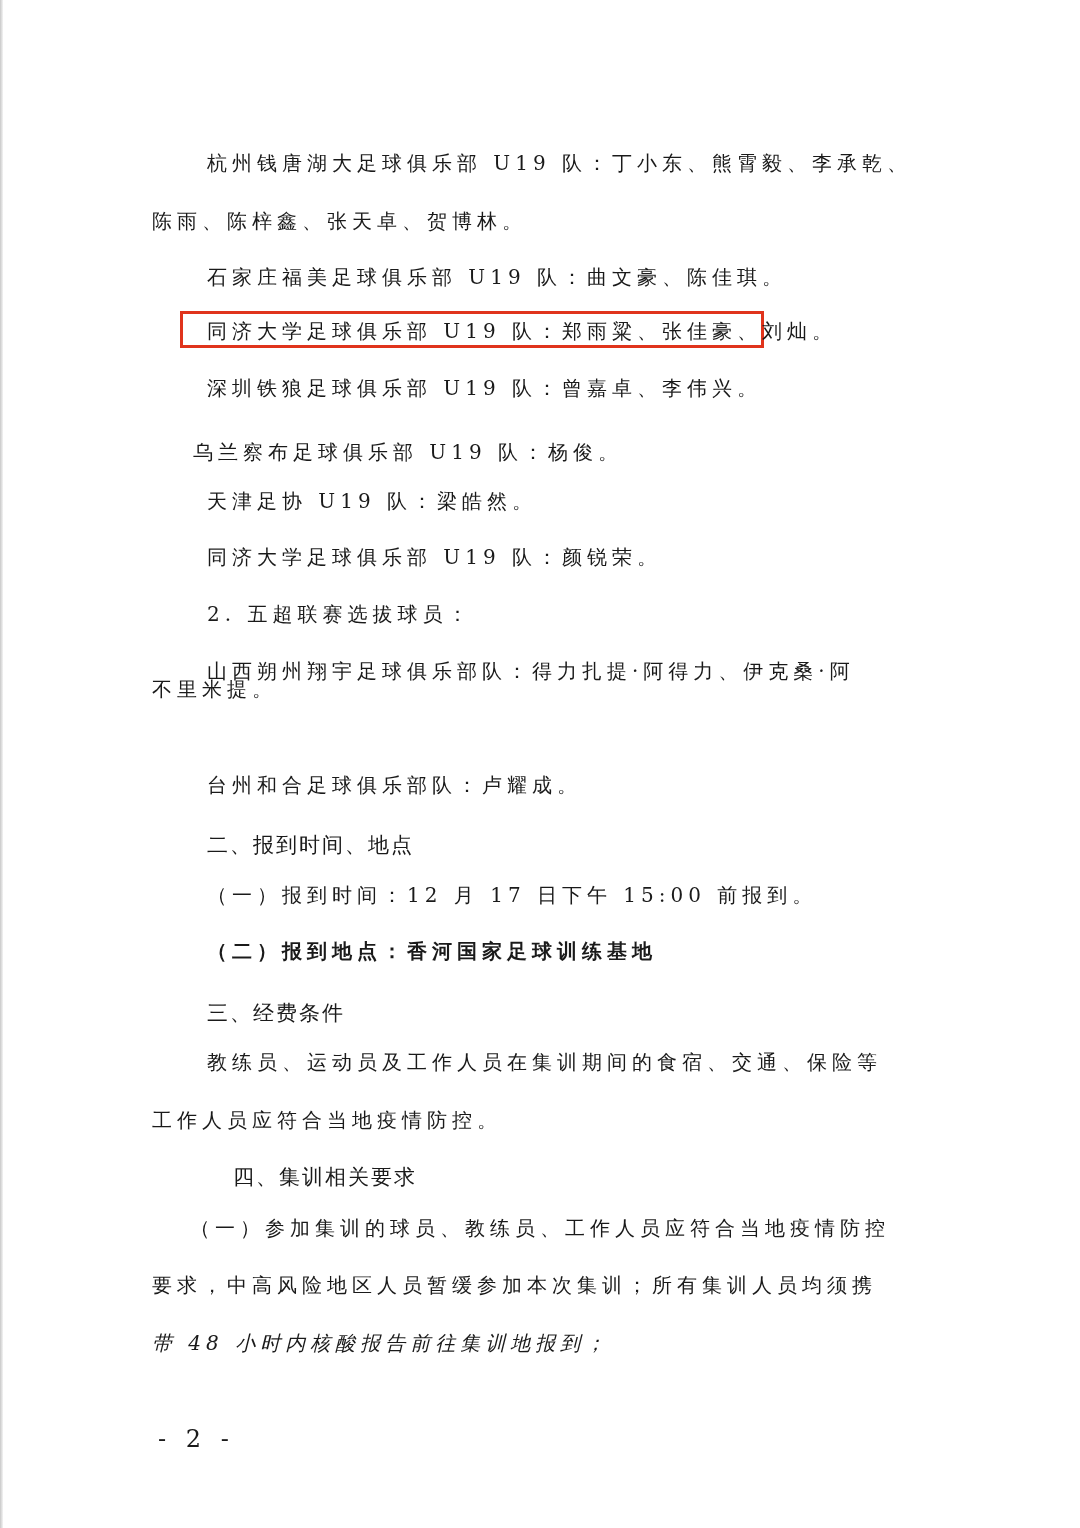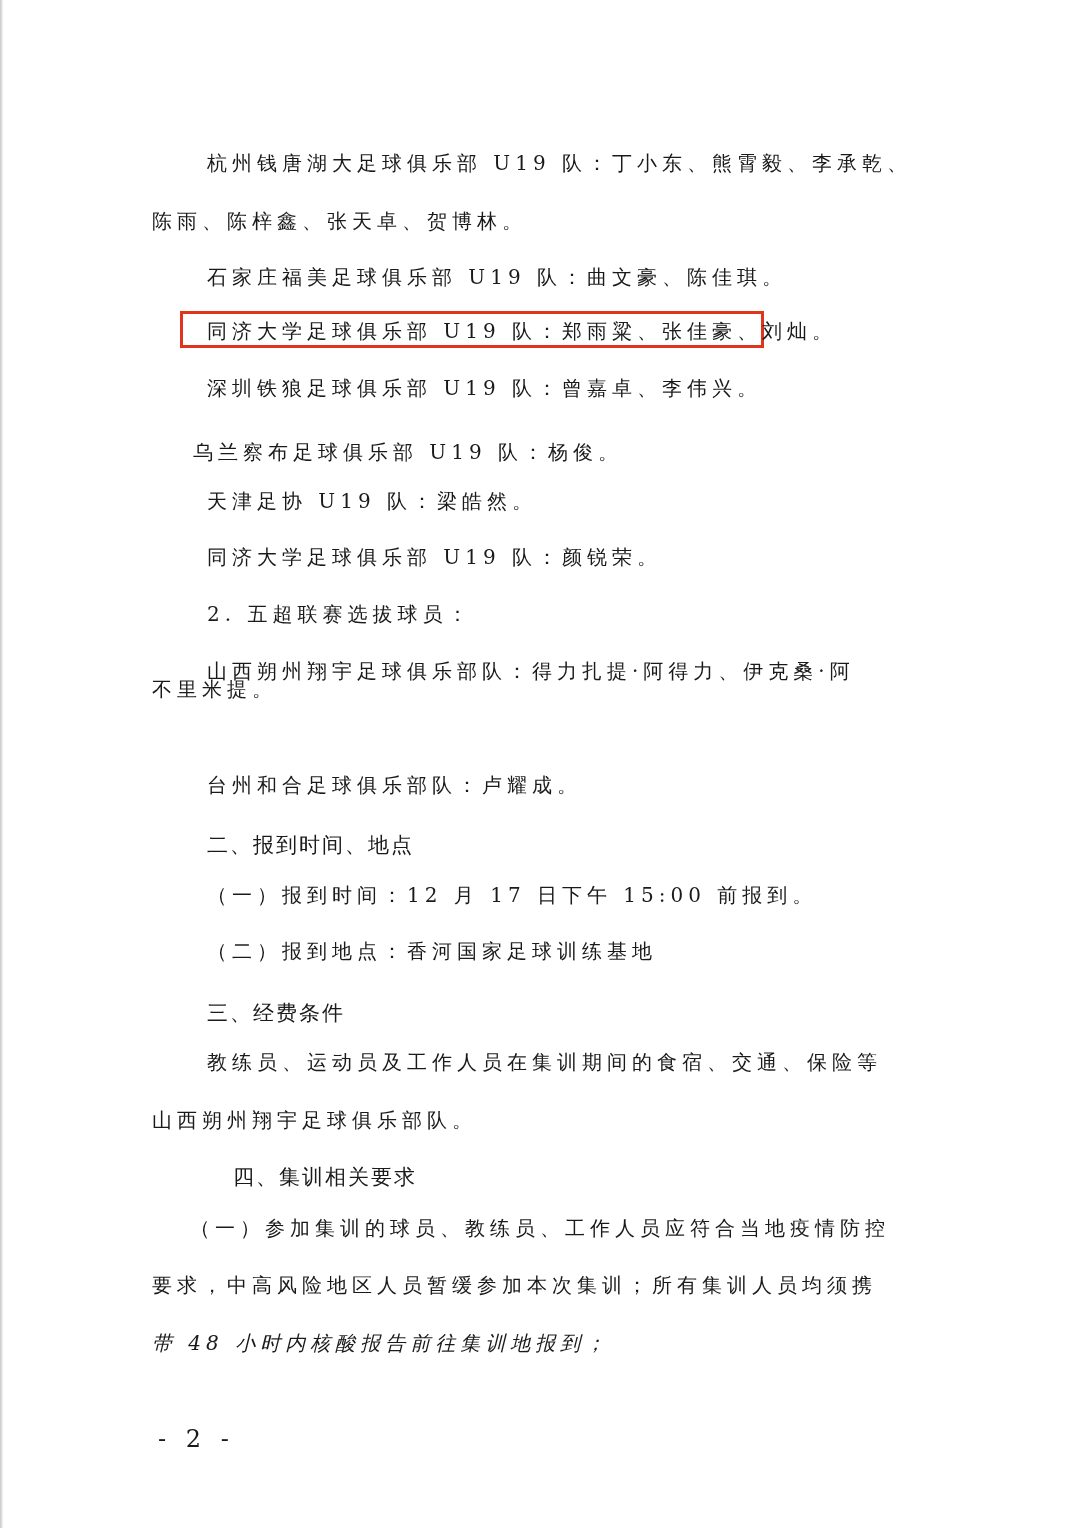--- a/index.html
+++ b/index.html
@@ -83,24 +83,24 @@
   <span>五超联赛选拔球员：</span>
 </div>
 
 <div class="line" style="left:207px; top:654px;">山西朔州翔宇足球俱乐部队：得力扎提·阿得力、伊克桑·阿</div>
 <div class="line" style="left:152px; top:672px;">不里米提。</div>
 
 <div class="line" style="left:207px; top:768px;">台州和合足球俱乐部队：卢耀成。</div>
 
 <div class="heading" style="left:207px; top:828px;">二、报到时间、地点</div>
 <div class="line" style="left:207px; top:878px;">（一）报到时间：12 月 17 日下午 15:00 前报到。</div>
-<div class="line" style="left:207px; top:934px;">（二）报到地点：香河国家足球训练基地</div>
+<div class="line" style="left:207px; top:934px;font-weight:bold;">（二）报到地点：香河国家足球训练基地</div>
 
 <div class="heading" style="left:207px; top:996px;">三、经费条件</div>
 <div class="line" style="left:207px; top:1045px;">教练员、运动员及工作人员在集训期间的食宿、交通、保险等</div>
-<div class="line" style="left:152px; top:1103px;">山西朔州翔宇足球俱乐部队。</div>
+<div class="line" style="left:152px; top:1103px;">工作人员应符合当地疫情防控。</div>
 
 <div class="heading" style="left:195px; top:1160px;margin-left:38px;">四、集训相关要求</div>
 <div class="line" style="left:190px; top:1211px;">（一）参加集训的球员、教练员、工作人员应符合当地疫情防控</div>
 <div class="line" style="left:152px; top:1268px;">要求，中高风险地区人员暂缓参加本次集训；所有集训人员均须携</div>
 <div class="line" style="left:152px; top:1326px;font-style:italic;">带 48 小时内核酸报告前往集训地报到；</div>
 
 <div class="page-number">- 2 -</div>
 
 </body></html>

